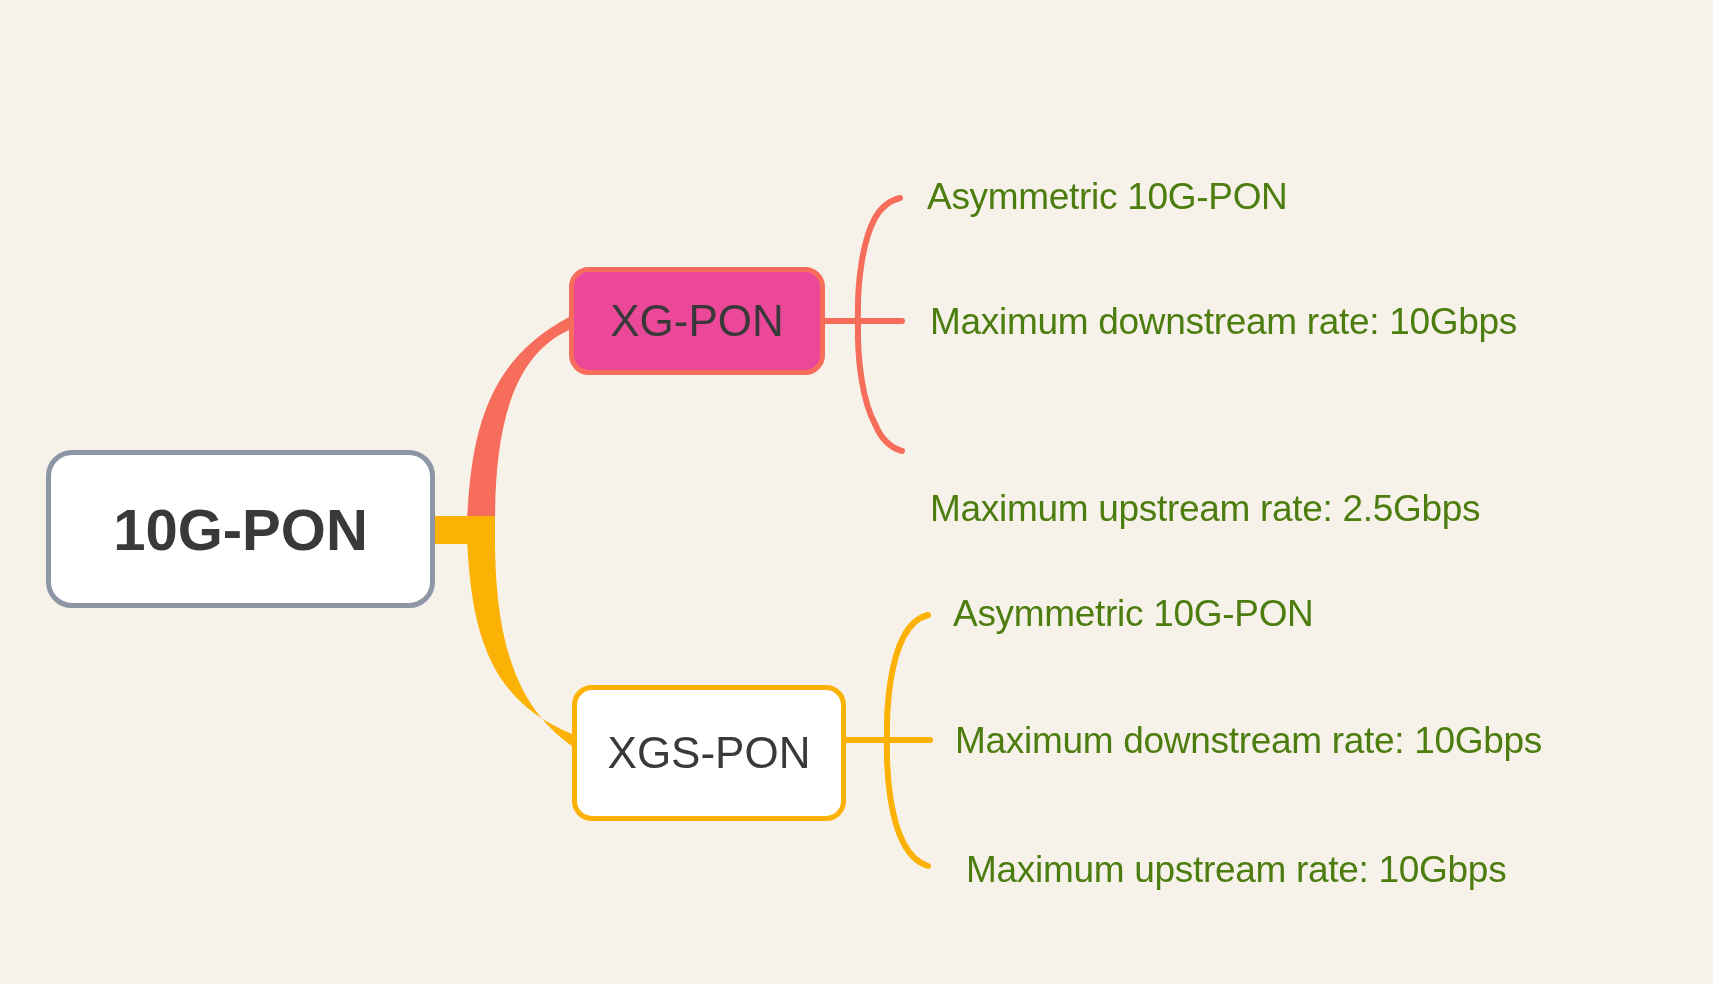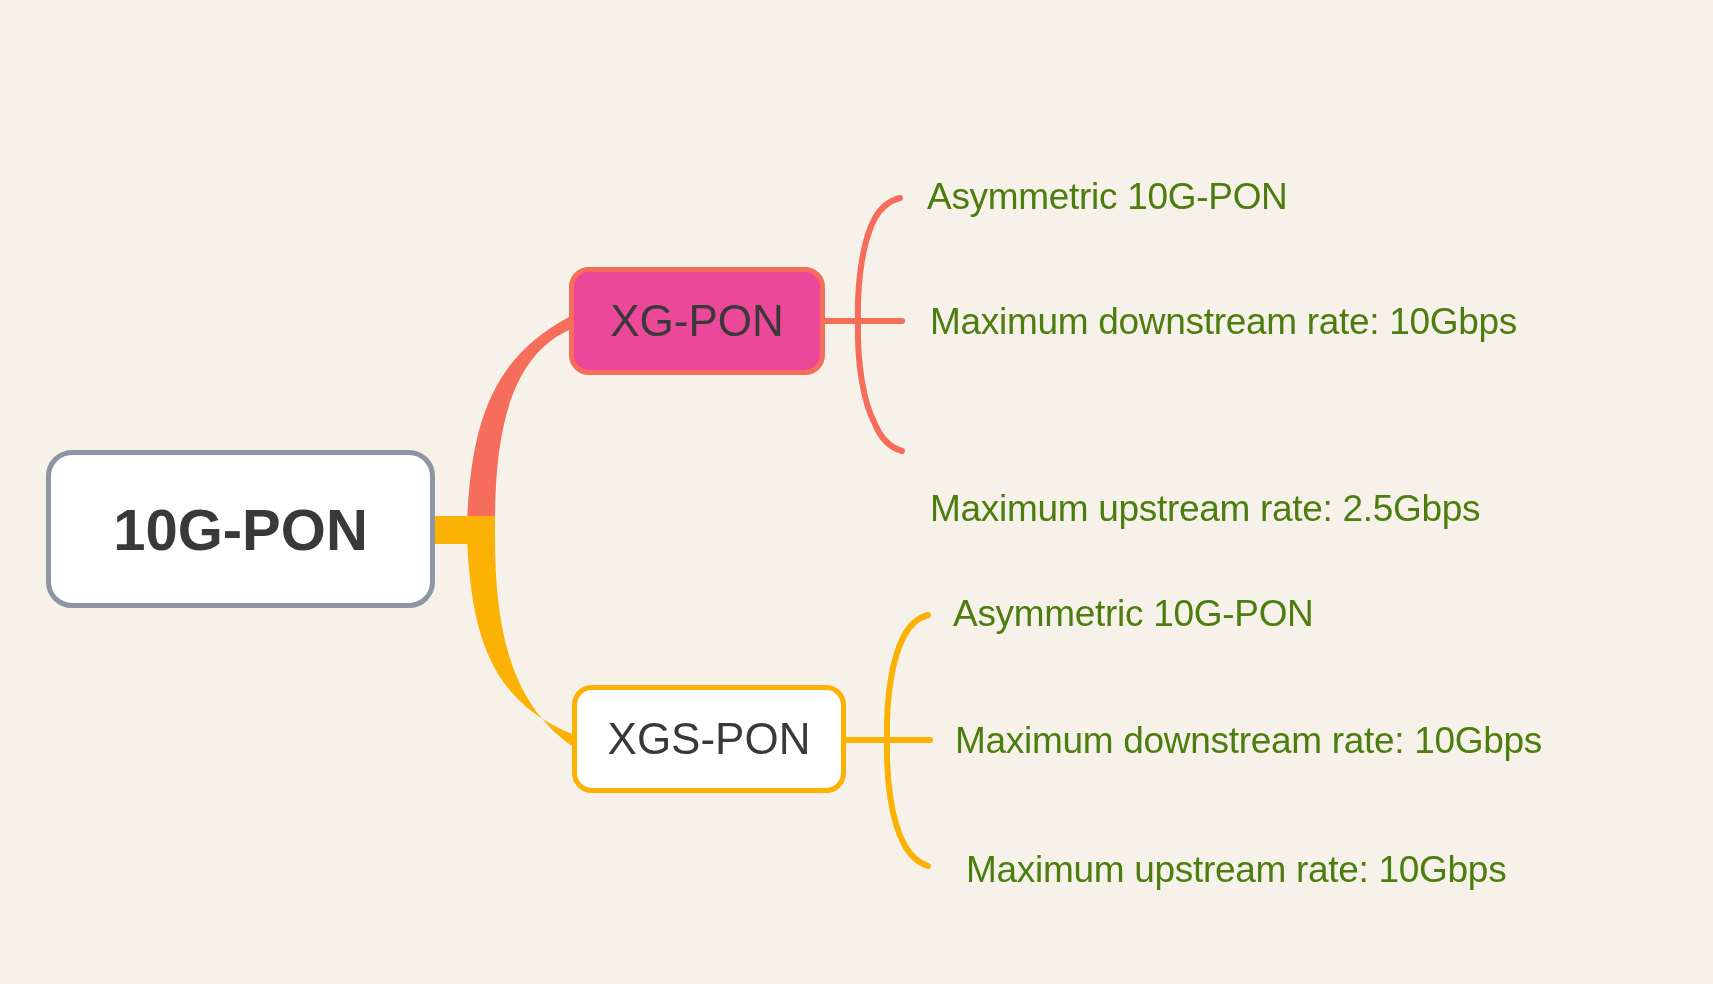--- a/index.html
+++ b/index.html
@@ -34,21 +34,21 @@
     font-weight: bold;
   }
   .topic.branch {
     border-width: 5px;
     border-style: solid;
     border-radius: 20px;
     font-size: 44px;
     font-weight: 400;
   }
   .topic.branch.xg  { left: 569px; top: 267px; width: 256px; height: 108px; }
-  .topic.branch.xgs { left: 572px; top: 685px; width: 274px; height: 108px; }
+  .topic.branch.xgs { left: 572px; top: 685px; width: 274px; height: 136px; }
   .leaf {
     position: absolute;
     transform: translateY(-50%);
     font-size: 37px;
     letter-spacing: -0.3px;
     color: #4d7c0f;
     white-space: nowrap;
   }
 </style>
 </head>

